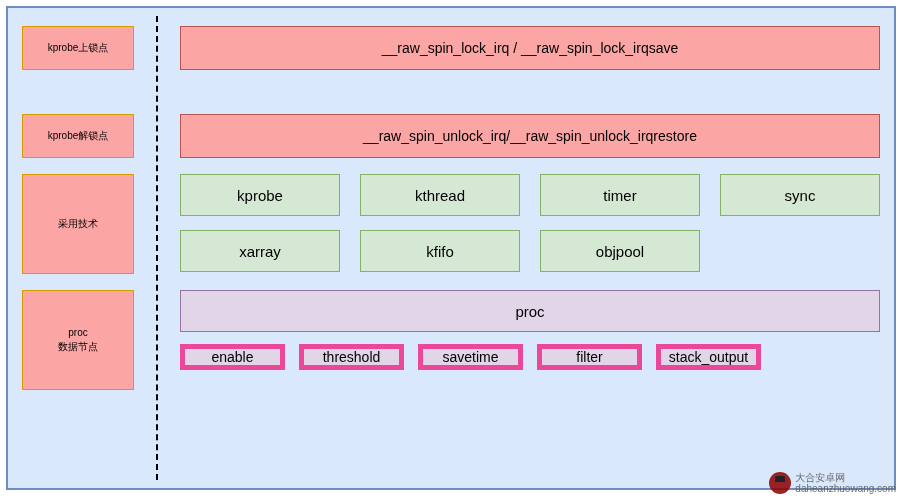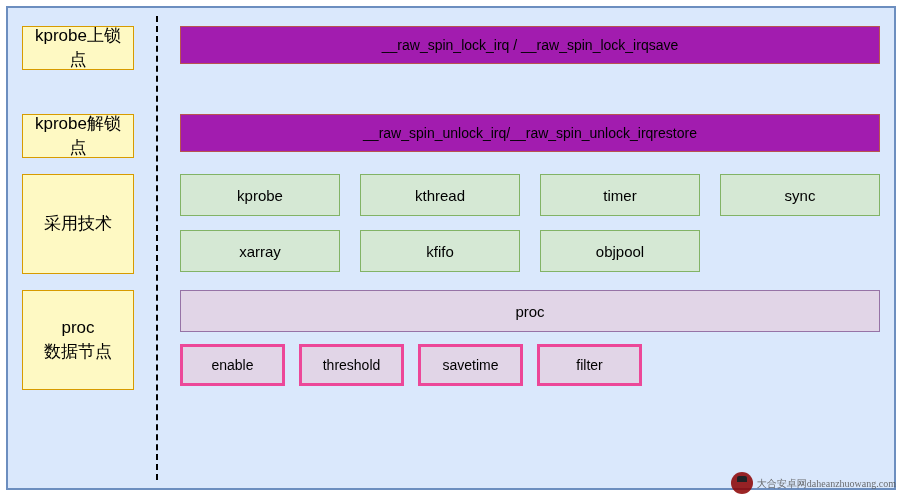--- a/index.html
+++ b/index.html
@@ -20,39 +20,39 @@
     border: 2px solid #6c8ebf;
     padding: 18px 14px 14px 14px;
     display: flex;
     flex-direction: column;
     gap: 16px;
   }
   .row { display: flex; align-items: stretch; gap: 14px; }
   .label-box {
     width: 112px;
     flex: 0 0 112px;
-    background: #fef9c3;
+    background: #fca5a5;
     border: 1px solid #d79b00;
     display: flex;
     align-items: center;
     justify-content: center;
     text-align: center;
-    font-size: 17px;
+    font-size: 10px;
     line-height: 1.4;
     padding: 8px;
   }
   .divider-spacer {
     width: 18px;
     flex: 0 0 18px;
   }
   .content { flex: 1; display: flex; flex-direction: column; gap: 12px; }
   .pink-wide {
-    background: #a21caf;
+    background: #fca5a5;
     border: 1px solid #b85450;
-    height: 38px;
+    height: 44px;
     display: flex;
     align-items: center;
     justify-content: center;
     font-size: 14px;
   }
   .tech-grid {
     display: grid;
     grid-template-columns: repeat(4, 1fr);
     gap: 12px 20px;
     height: 100%;
@@ -76,26 +76,26 @@
     font-size: 15px;
     height: 42px;
   }
   .proc-grid {
     display: grid;
     grid-template-columns: repeat(6, 1fr);
     gap: 14px;
   }
   .purple-box {
     background: #e1d5e7;
-    border: 3px solid #ec4899;
+    border: 5px solid #ec4899;
     display: flex;
     align-items: center;
     justify-content: center;
     font-size: 14px;
-    height: 42px;
+    height: 26px;
   }
   .row1 { height: 44px; }
   .row2 { height: 44px; margin-top: 28px; }
   .row3 { height: 100px; }
   .row4 { height: 100px; }
   .vdash {
     position: absolute;
     left: 148px;
     top: 8px;
     bottom: 8px;
@@ -124,21 +124,21 @@
   }
   .wm-icon::before {
     content: "";
     width: 10px;
     height: 6px;
     background: #000;
     position: absolute;
     top: 4px;
     border-radius: 2px 2px 0 0;
   }
-  .wm-text { display:flex; flex-direction:row; line-height:1.1;font-family:Liberation Serif, serif; }
+  .wm-text { display:flex; flex-direction:column; line-height:1.1; }
 </style>
 </head>
 <body>
 
 <div class="container">
 
   <div class="vdash"></div>
 
   <div class="row row1">
     <div class="label-box">kprobe上锁点</div>
@@ -176,20 +176,21 @@
     <div class="label-box" style="white-space:pre-line;">proc
 数据节点</div>
     <div class="divider-spacer"></div>
     <div class="content">
       <div class="purple-wide">proc</div>
       <div class="proc-grid">
         <div class="purple-box">enable</div>
         <div class="purple-box">threshold</div>
         <div class="purple-box">savetime</div>
         <div class="purple-box">filter</div>
+        <div class="purple-box">stack_output</div>
       </div>
     </div>
   </div>
 
 </div>
 
 <div class="watermark">
   <div class="wm-icon"></div>
   <div class="wm-text">
     <span>大合安卓网</span>

